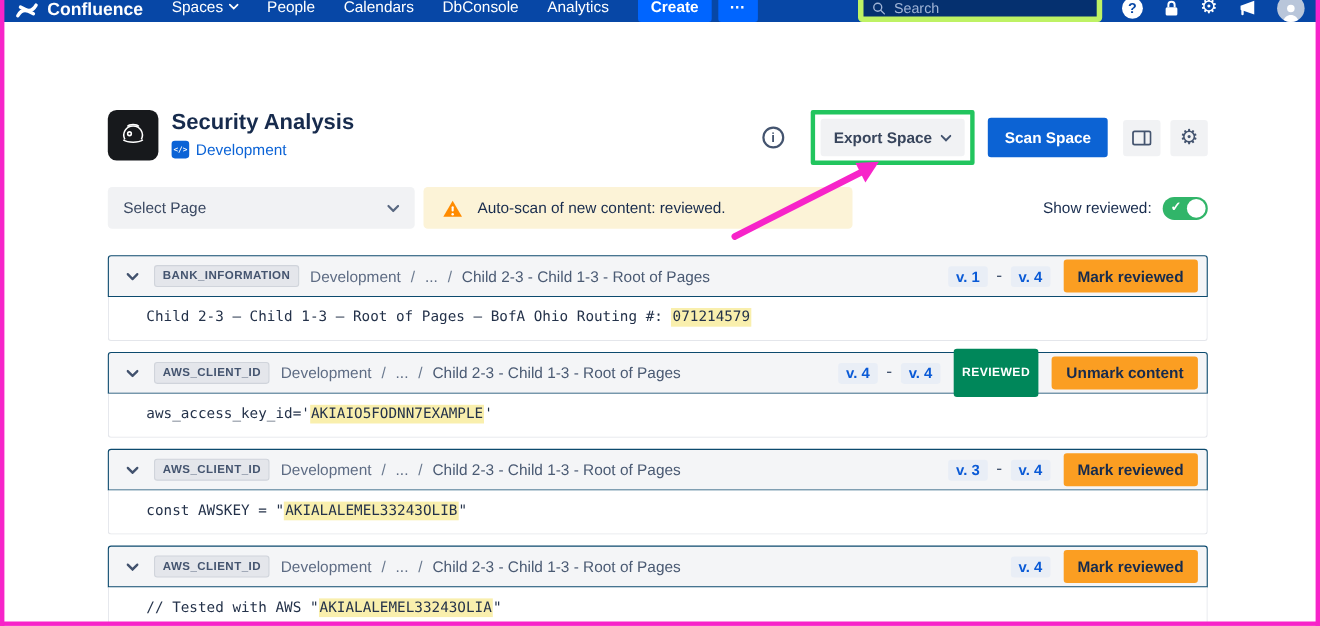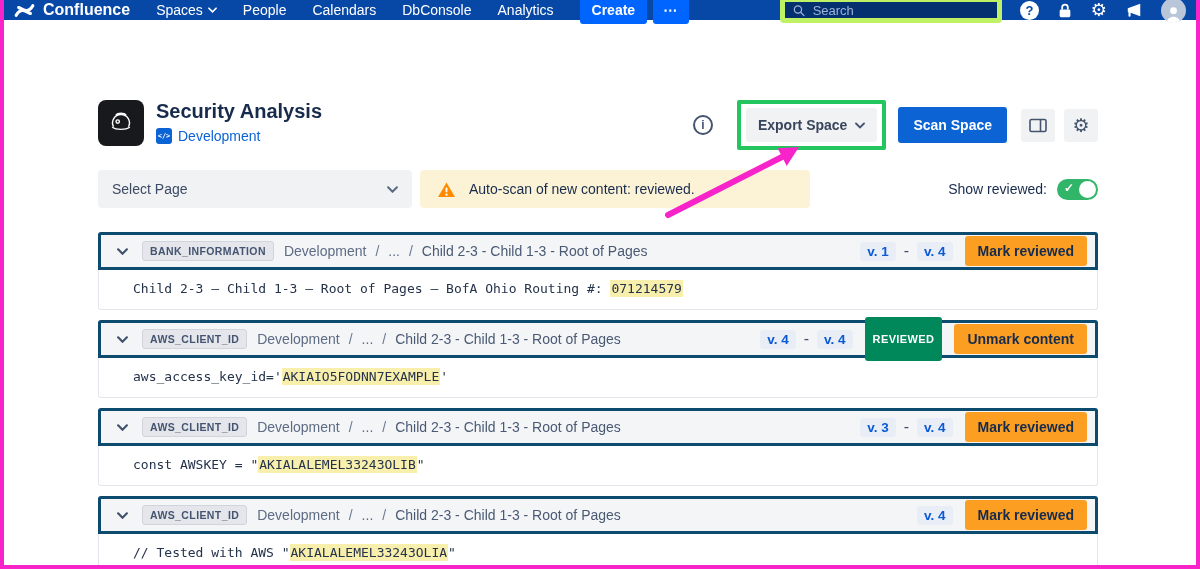--- a/index.html
+++ b/index.html
@@ -4,21 +4,21 @@
 <style>
   * { box-sizing: border-box; }
   html,body { margin:0; padding:0; }
   body {
     width:1200px; height:569px; overflow:hidden; position:relative;
     background:#fff; font-family:"Liberation Sans", sans-serif; color:#172B4D;
   }
 
   
   .topnav {
-    height:20px; background:#0747A6; display:flex; align-items:center;
+    height:20px; background:#0747A6; display:flex; align-items:flex-end;
     padding:0 14px; color:#fff; gap:26px;
   }
   .brand { display:flex; align-items:center; gap:8px; cursor:pointer; }
   .brand-text { font-size:16px; font-weight:700; }
   .nav-items { display:flex; align-items:center; gap:26px; }
   .nav-item { font-size:14px; font-weight:500; display:flex; align-items:center; gap:5px; cursor:pointer; }
   .nav-btn {
     background:#0065FF; color:#fff; border:none; border-radius:3px;
     font-size:14px; font-weight:600; padding:6px 12px; cursor:pointer;
     font-family:"Liberation Sans", sans-serif;
@@ -81,41 +81,41 @@
   .icon-btn {
     width:34px; height:33px; background:#F1F2F4; border:none; border-radius:3px;
     display:flex; align-items:center; justify-content:center; color:#44546F; cursor:pointer;
   }
   .icon-btn + .icon-btn { margin-left:9px; }
   .icon-btn .gear-glyph { color:#44546F; font-size:19px; }
 
   
   .toolbar-row { margin-top:20px; display:flex; align-items:center; }
   .select-page {
-    width:314px; height:38px; background:#F1F2F4; border-radius:4px;
+    width:279px; height:38px; background:#F1F2F4; border-radius:4px;
     display:flex; align-items:center; padding:0 14px; font-size:14px; color:#3C4A63;
     cursor:pointer;
   }
   .select-page .chev { margin-left:auto; }
   .warn-banner {
     margin-left:8px; width:390px; height:38px; background:#FCF3D7; border-radius:4px;
     display:flex; align-items:center; gap:13px; padding:0 17px; font-size:14px; color:#172B4D;
   }
   .show-reviewed { margin-left:auto; display:flex; align-items:center; gap:10px; font-size:14px; }
   .toggle {
     width:41px; height:21px; background:#31B569; border-radius:11px; position:relative; cursor:pointer;
   }
   .toggle .tick { position:absolute; left:7px; top:2px; color:#fff; font-size:12px; font-weight:700; }
   .toggle .knob { position:absolute; right:2px; top:2px; width:17px; height:17px; background:#fff; border-radius:50%; }
 
   
   .findings { margin-top:24px; }
   .card { margin-bottom:10px; }
   .card-head {
-    background:#F4F5F7; border:3px solid #0c4a6e; height:38px;
+    background:#F4F5F7; border:1px solid #0c4a6e; height:38px;
     display:flex; align-items:center; gap:10px; padding:0 8px 0 12px;
     border-radius:3px 3px 0 0;
   }
   .chev-btn { background:none; border:none; padding:2px 4px; cursor:pointer; display:flex; align-items:center; }
   .type-badge {
     background:#E4E6EB; border:1px solid #D0D4DB; color:#44546F;
     font-size:10.5px; font-weight:700; letter-spacing:.4px; padding:3px 7px; border-radius:3px;
     white-space:nowrap;
   }
   .crumb { display:flex; align-items:center; gap:9px; font-size:14px; color:#6B7A90; white-space:nowrap; }

